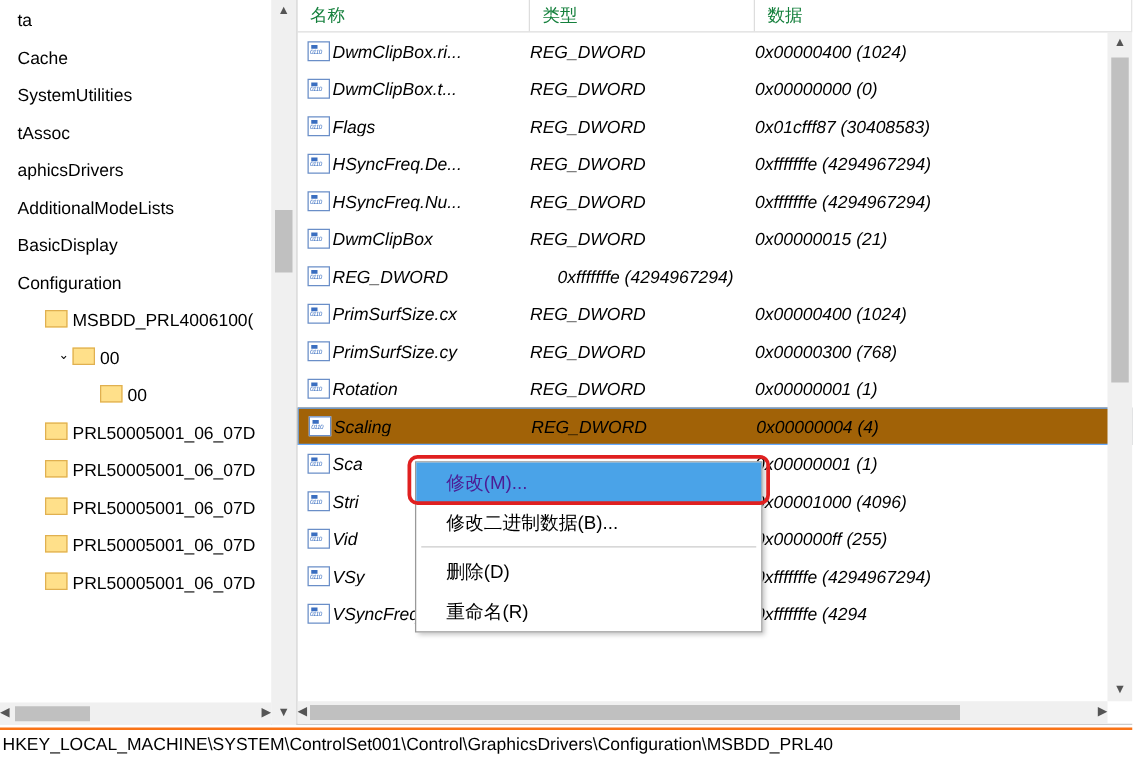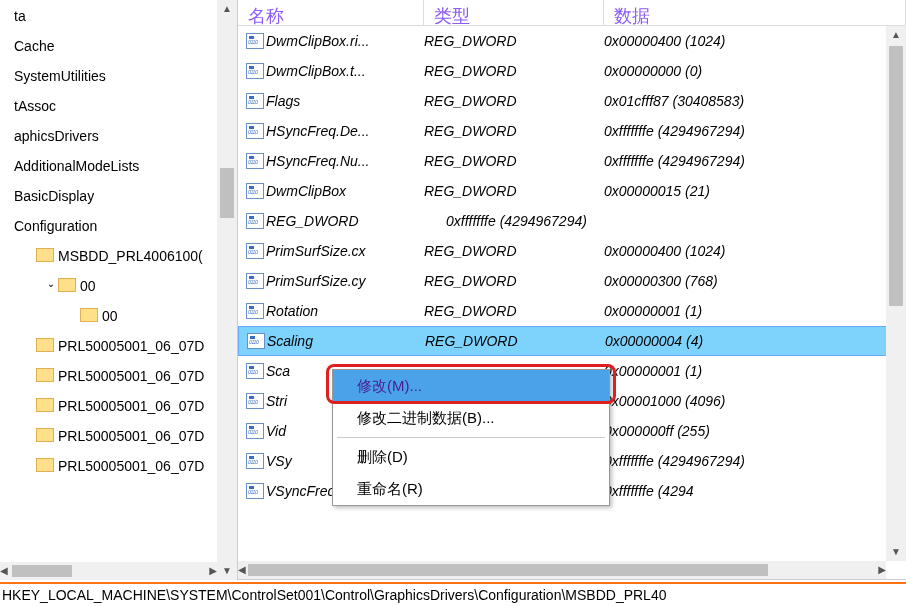--- a/index.html
+++ b/index.html
@@ -9,24 +9,24 @@
   .tree-body { flex: 1; overflow: hidden; padding-top: 8px; }
   .tree-scroll { width: 20px; background: #f0f0f0; display: flex; flex-direction: column; align-items: center; }
   .scroll-arrow { font-size: 10px; color: #555; height: 18px; line-height: 18px; }
   .scroll-thumb { width: 14px; background: #c0c0c0; border-radius: 0; }
   .tree-item { display: flex; height: 30px; padding-left: 0; white-space: nowrap; }
   .tree-item .chev { width: 14px; text-align: center; color: #555; font-size: 10px; }
   .tree-item .folder { width: 18px; height: 14px; background: #ffe08a; border: 1px solid #e0b050; margin-right: 4px; display: inline-block; }
   .tree-item .label { color: #000; }
   .list-pane { flex: 1; display: flex; flex-direction: column; }
   .col-header { display: flex; height: 26px; border-bottom: 1px solid #ddd; }
-  .col-header div { padding: 4px 10px 4px 10px; font-size: 18px; color: #8b5cf6; border-right: 1px solid #ddd; }
+  .col-header div { padding: 4px 10px 4px 10px; font-size: 14px; color: #15803d; border-right: 1px solid #ddd; }
   .list-body { flex: 1; position: relative; overflow: hidden; }
   .row { display: flex; align-items: center; height: 30px; font-style: italic; }
-  .row.sel { background: #7dd3fc; border: 1px solid #66aaff; }
+  .row.sel { background: #a16207; border: 1px solid #66aaff; }
   .cell-icon { width: 28px; display:flex; align-items:center; justify-content:center; padding-left:6px; }
   .reg-icon { width: 18px; height: 16px; background: #fff; border: 1px solid #6a8ec8; position: relative; display:inline-block;}
   .reg-icon::before { content:""; position:absolute; left:2px; top:2px; width:5px; height:3px; background:#3a6ec0;}
   .reg-icon::after { content:"0110"; position:absolute; left:1px; top:5px; font-size:5px; color:#3a6ec0; letter-spacing:-0.3px;}
   .cell-name { width: 158px; padding-right:4px; white-space:nowrap; overflow:hidden; }
   .cell-type { width: 180px; white-space:nowrap; }
   .cell-data { flex:1; white-space:nowrap; }
   .list-vscroll { position:absolute; right:0; top:0; bottom:18px; width:20px; background:#f0f0f0; display:flex; flex-direction:column; align-items:center;}
   .list-hscroll { position:absolute; left:0; right:20px; bottom:0; height:18px; background:#f0f0f0; display:flex; align-items:center;}
   .context-menu { position:absolute; left:332px; top:369px; width:278px; background:#fff; border:1px solid #999; box-shadow:2px 2px 4px rgba(0,0,0,0.25); z-index:10;}

